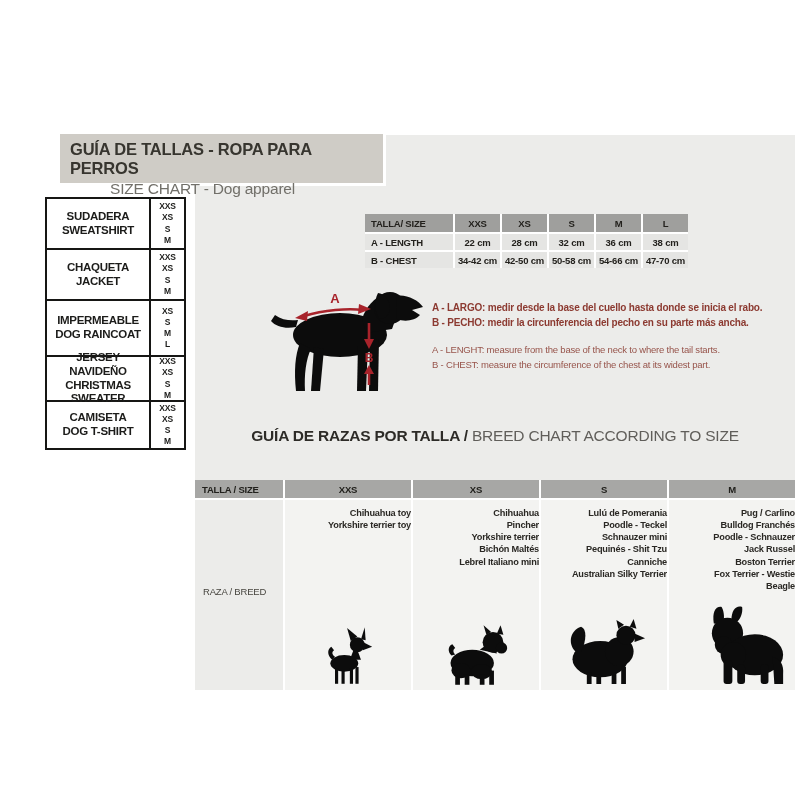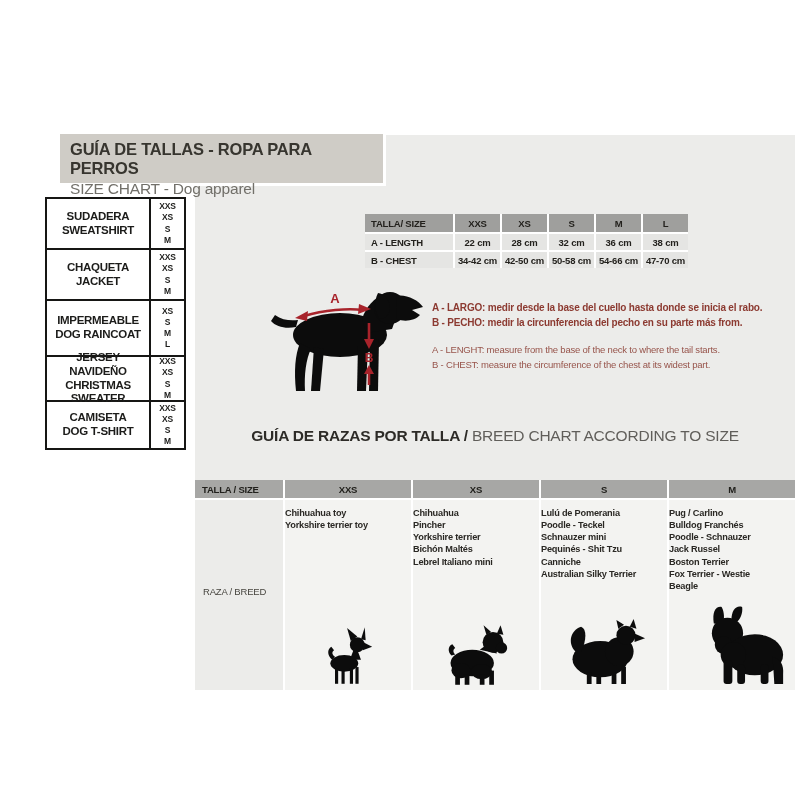--- a/index.html
+++ b/index.html
@@ -8,21 +8,21 @@
   .abs{position:absolute;}
 
   
   .panel{left:195px;top:135px;width:600px;height:537px;background:#ececea;}
 
   
   .title-band{left:60px;top:134px;width:326px;height:52px;background:#cfccc6;
               border-right:3px solid #fff;border-bottom:3px solid #fff;
               padding:6px 8px 0 10px;box-sizing:border-box;z-index:5;}
   .title-es{font-size:16.5px;font-weight:bold;color:#37352f;letter-spacing:-0.2px;}
-  .title-en{font-size:15.5px;color:#72706a;letter-spacing:-0.2px;margin-top:2px;}
+  .title-en{font-size:15.5px;color:#72706a;letter-spacing:-0.2px;margin-top:2px;margin-left:40px;}
 
   
   .garment-table{left:45px;top:197px;width:141px;z-index:6;}
   .g-row{display:flex;border:2px solid #161614;margin-top:-2px;background:#fff;box-sizing:border-box;}
   .g-row:first-child{margin-top:0;}
   .g-name{flex:1;display:flex;flex-direction:column;justify-content:center;align-items:center;
           text-align:center;font-weight:bold;color:#1c1c1a;font-size:11.5px;line-height:1.18;
           letter-spacing:-0.3px;padding:2px 1px;}
   .g-sizes{width:33px;border-left:2px solid #161614;display:flex;flex-direction:column;
            justify-content:center;align-items:center;font-weight:bold;font-size:8.5px;
@@ -53,21 +53,21 @@
   .bh-en{color:#605e5a;}
 
   .breed-table{left:195px;top:461px;display:grid;grid-template-columns:88px repeat(4,126px);
                grid-template-rows:18px 190px;gap:2px;background:#ffffff;z-index:4;margin-top:19px;}
   .bt-head{background:#a7a7a5;display:flex;align-items:center;justify-content:center;
            font-size:9.5px;font-weight:bold;color:#21201c;letter-spacing:-0.2px;}
   .bt-head-label{justify-content:flex-start;padding-left:7px;box-sizing:border-box;}
   .bt-rowlabel{background:#ececea;font-size:9.5px;color:#47453f;letter-spacing:-0.2px;
                padding:86px 0 0 8px;box-sizing:border-box;}
   .bt-cell{background:#f3f3f1;position:relative;box-sizing:border-box;padding-top:7px;}
-  .breed-list{text-align:left;font-size:9.2px;font-weight:bold;color:#2a2824;
+  .breed-list{text-align:right;font-size:9.2px;font-weight:bold;color:#2a2824;
               line-height:1.32;letter-spacing:-0.2px;}
   .cell-dog{position:absolute;bottom:4px;left:50%;transform:translateX(-50%);}
 </style>
 </head>
 <body>
 
 <div class="abs panel"></div>
 
 <div class="abs title-band">
   <div class="title-es">GUÍA DE TALLAS - ROPA PARA PERROS</div>
@@ -183,21 +183,21 @@
       <polygon points="98,58 108,58 103,68" fill="#a8232b"></polygon>
       <text x="103" y="81" fill="#a8232b" font-size="12" font-weight="bold" text-anchor="middle">B</text>
       <polygon points="98,93 108,93 103,84" fill="#a8232b"></polygon>
       <line x1="103" y1="92" x2="103" y2="104" stroke="#a8232b" stroke-width="2.6"></line>
     </g>
   </svg>
 </div>
 
 <div class="abs notes">
   <div class="note-es">A - LARGO: medir desde la base del cuello hasta donde se inicia el rabo.</div>
-  <div class="note-es">B - PECHO: medir la circunferencia del pecho en su parte más from.</div>
+  <div class="note-es">B - PECHO: medir la circunferencia del pecho en su parte más ancha.</div>
   <div class="note-gap"></div>
   <div class="note-en">A - LENGHT: measure from the base of the neck to where the tail starts.</div>
   <div class="note-en">B - CHEST: measure the circumference of the chest at its widest part.</div>
 </div>
 
 <div class="abs breed-heading">
   <span class="bh-es">GUÍA DE RAZAS POR TALLA /</span>
   <span class="bh-en">BREED CHART ACCORDING TO SIZE</span>
 </div>
 

